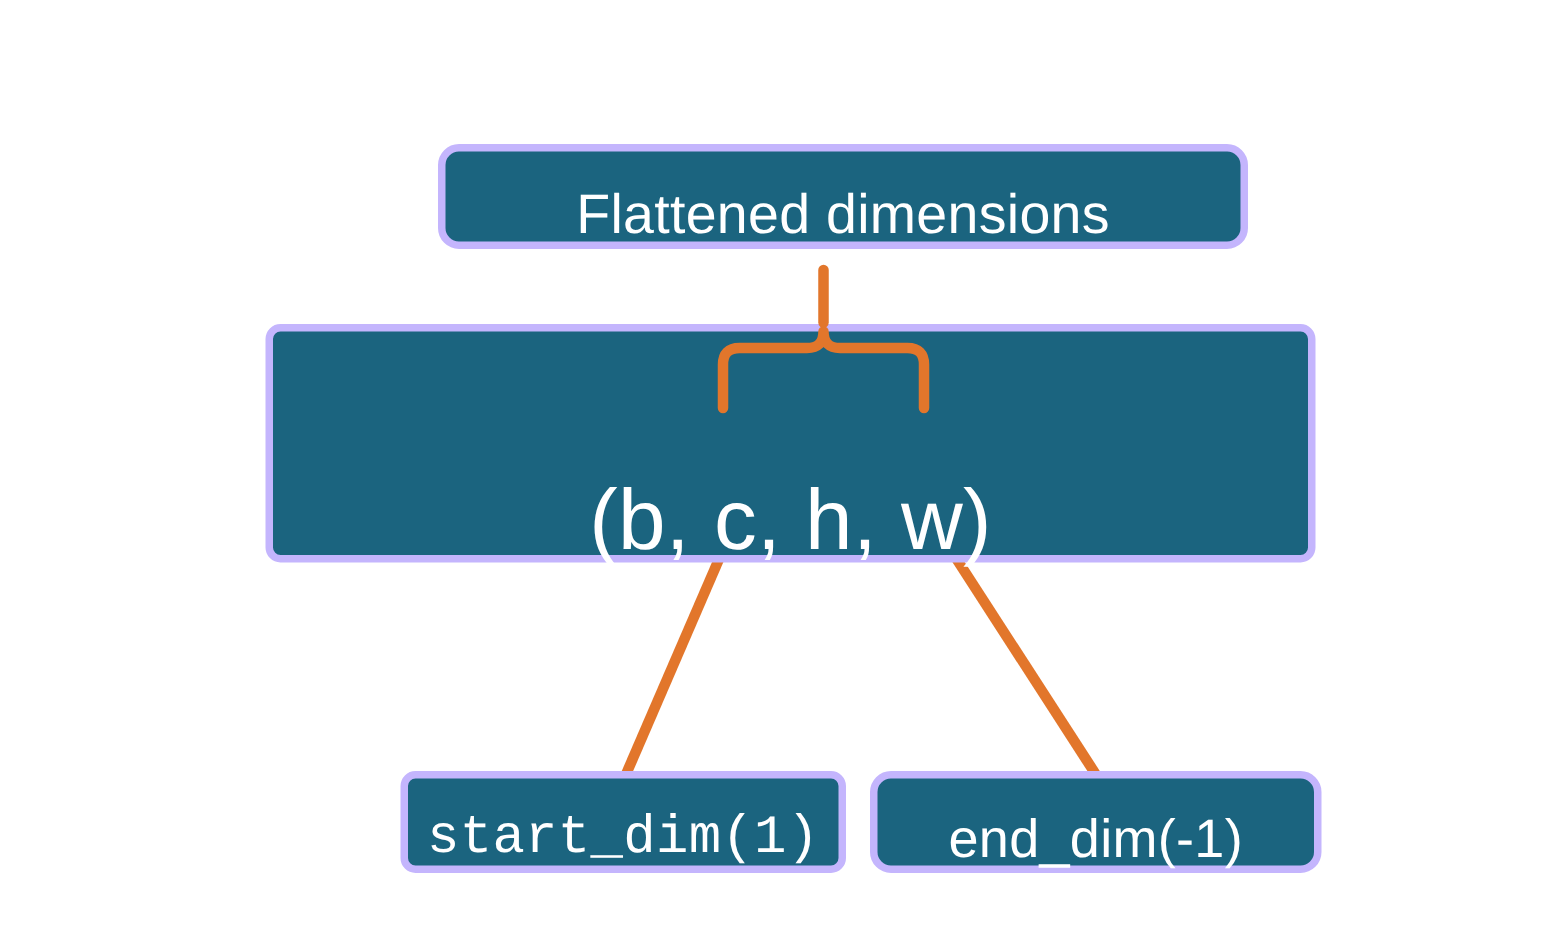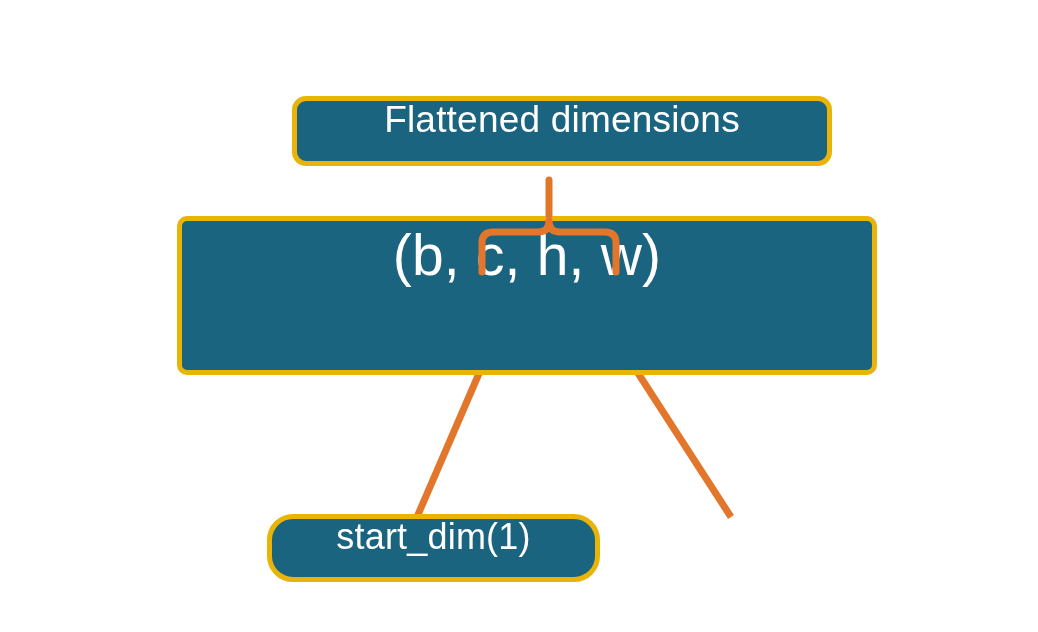--- a/index.html
+++ b/index.html
@@ -22,23 +22,23 @@
     position: absolute;
     left: 0;
     top: 0;
     width: 1038px;
     height: 632px;
   }
   .node {
     position: absolute;
     box-sizing: border-box;
     background: #1B647F;
-    border: 5px solid #eab308;
+    border: 5px solid #c4b5fd;
     display: flex;
-    align-items: flex-start;
+    align-items: flex-end;
     justify-content: center;
     color: #ffffff;
     font-family: "Liberation Sans", sans-serif;
     font-weight: 400;
     line-height: 1;
     white-space: nowrap;
     letter-spacing: 0.2px;
   }
   #node-flattened {
     left: 292px;
@@ -57,24 +57,25 @@
     font-size: 57px;
     z-index: 1;
   }
   #node-tuple .node-label {
     position: relative;
     top: 6px;
   }
   #node-start-dim {
     left: 267px;
     top: 514px;
-    width: 333px;
+    width: 297px;
     height: 68px;
-    border-radius: 26px;
+    border-radius: 10px;
     font-size: 36px;
+    font-family: Liberation Mono, monospace;
   }
   #node-end-dim {
     left: 580px;
     top: 514px;
     width: 301px;
     height: 68px;
     border-radius: 14px;
     font-size: 36px;
   }
   .node-label {
@@ -111,14 +112,17 @@
     <g fill="none" stroke="#E2762B" stroke-width="7" stroke-linecap="round" stroke-linejoin="round">
       <path d="M 482 272 L 482 243 Q 482 232 493 232 L 538 232 Q 549 232 549 221 Q 549 232 560 232 L 605 232 Q 616 232 616 243 L 616 272"></path>
       <path d="M 549 215 L 549 180"></path>
     </g>
   </svg>
 
   <div class="node" id="node-start-dim">
     <span class="node-label">start_dim(1)</span>
   </div>
 
+  <div class="node" id="node-end-dim">
+    <span class="node-label">end_dim(-1)</span>
+  </div>
 
 </div>
 
 </body></html>

